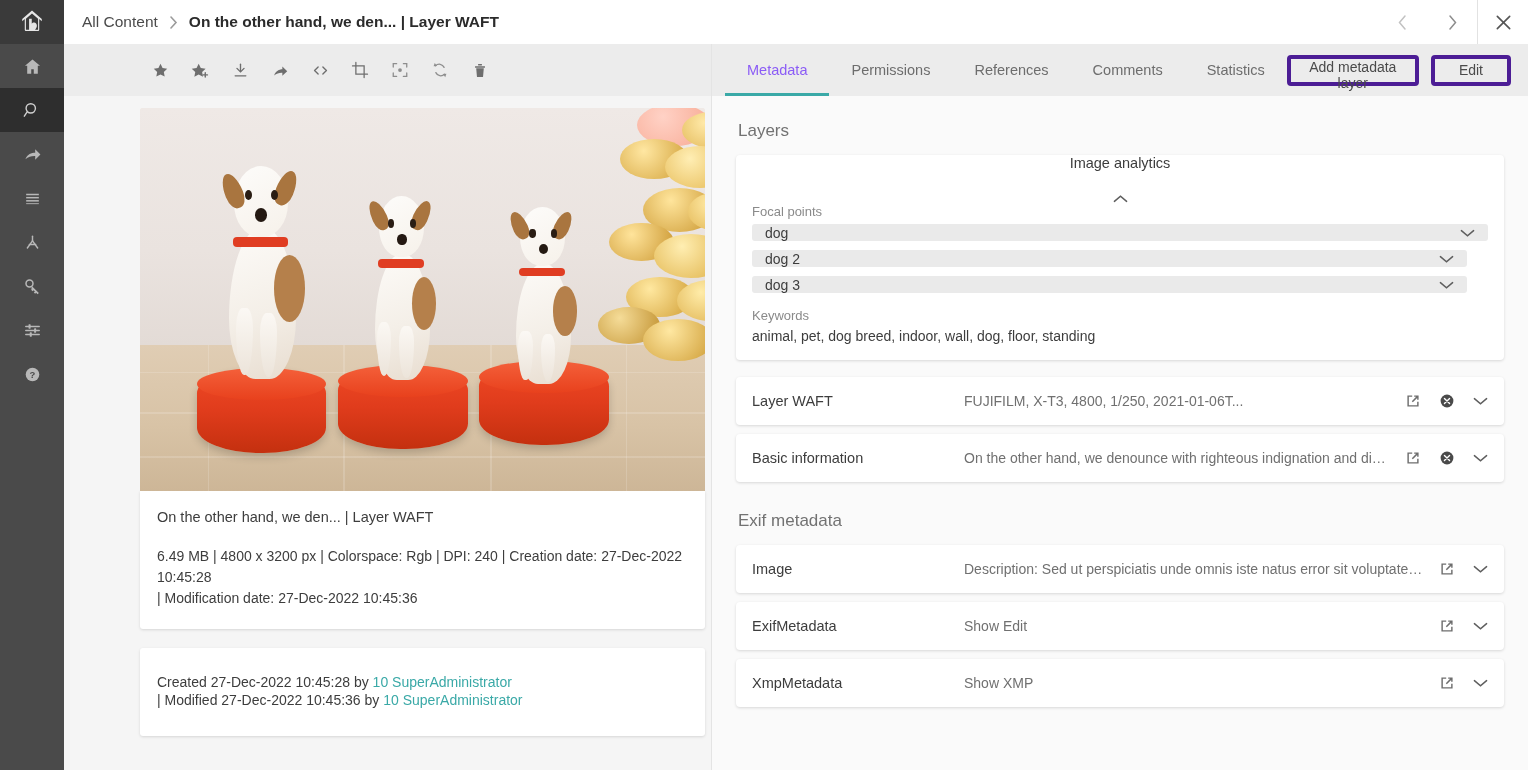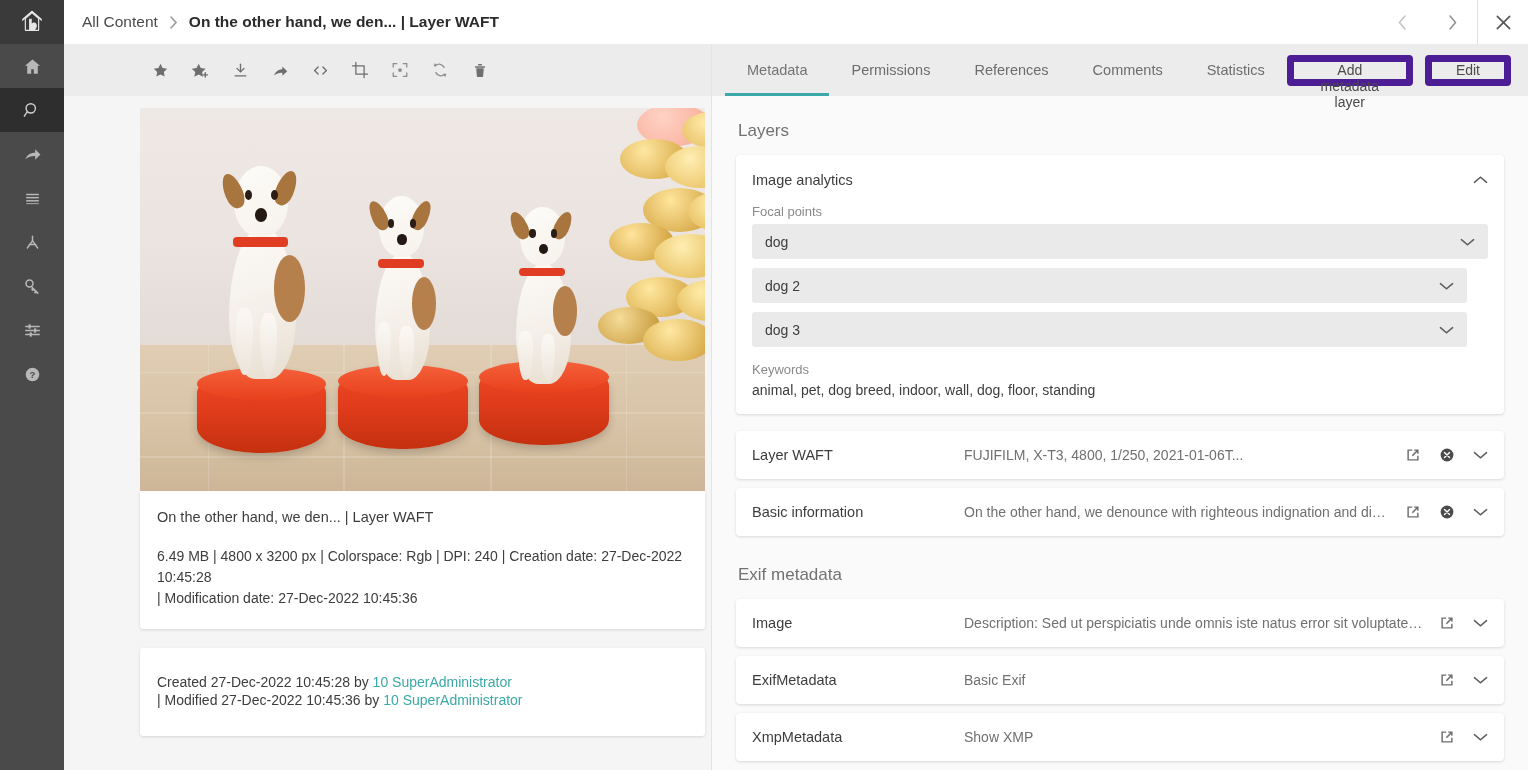--- a/index.html
+++ b/index.html
@@ -66,36 +66,36 @@
 
   .authcard { margin-left: 76px; margin-top: 19px; width: 565px; background: #fff; border-radius: 3px;
       box-shadow: 0 1px 3px rgba(0,0,0,0.13); padding: 25px 17px 27px 17px; }
   .auth-line { font-size: 14px; color: #3d3d3d; line-height: 18px; }
   .link { color: #3aa9a7; cursor: pointer; }
 
   
   .right { flex: 1; background: #fafafa; display: flex; flex-direction: column; min-width: 0; }
   .tabbar { height: 52px; background: #ececec; display: flex; align-items: stretch; padding-left: 13px; flex: 0 0 52px; }
   .tab { display: flex; align-items: center; padding: 0 22px; font-size: 14.5px; color: #6d6d6d; cursor: pointer; position: relative; }
-  .tab.active { color: #737373; }
+  .tab.active { color: #8b5cf6; }
   .tab.active::after { content: ""; position: absolute; left: 0; right: 0; bottom: 0; height: 3px; background: #3aa9a7; }
   .tab-spacer { flex: 1; }
   .tab-actions { display: flex; align-items: center; gap: 12px; padding-right: 17px; }
-  .obtn { border: 7px solid #4c1d95; background: transparent; border-radius: 4px; height: 31px; padding: 0 17px;
+  .obtn { border: 4px solid #4c1d95; background: transparent; border-radius: 4px; height: 31px; padding: 0 17px;
       font-size: 14px; color: #4a4a4a; cursor: pointer; font-family: inherit; }
 
   .right-scroll { flex: 1; overflow: hidden; padding: 0 24px; }
   .section-h { font-size: 17px; color: #727272; margin: 25px 0 14px 2px; }
   .card { background: #fff; border-radius: 4px; box-shadow: 0 1px 3px rgba(0,0,0,0.14); }
 
   .analytics { padding: 0 16px 16px 16px; margin-bottom: 17px; }
-  .an-head { display: flex; align-items: center; height: 49px; }
+  .an-head { display: flex; align-items: center; height: 49px; flex-direction: column; }
   .an-title { font-size: 14.5px; color: #3d3d3d; flex: 1; }
   .an-label { font-size: 13px; color: #8a8a8a; margin-bottom: 5px; }
-  .fp-row { height: 35px; background: #eaeaea; border-radius: 3px; display: flex; align-items: center;
+  .fp-row { height: 17px; background: #eaeaea; border-radius: 3px; display: flex; align-items: center;
       padding: 0 13px; margin-bottom: 9px; cursor: pointer; }
   .fp-name { font-size: 14px; color: #3d3d3d; flex: 1; }
   .kw-label { font-size: 13px; color: #8a8a8a; margin-top: 15px; }
   .kw-val { font-size: 14px; color: #3d3d3d; margin-top: 5px; }
 
   .mrow { height: 48px; display: flex; align-items: center; padding: 0 16px; margin-bottom: 9px; }
   .mrow-name { width: 212px; font-size: 14.5px; color: #3d3d3d; flex: 0 0 212px; }
   .mrow-val { flex: 1; font-size: 14px; color: #707070; white-space: nowrap; overflow: hidden; text-overflow: ellipsis; padding-right: 14px; }
   .mrow-icons { display: flex; align-items: center; gap: 18px; }
   .ic { display: flex; align-items: center; justify-content: center; cursor: pointer; }
@@ -502,21 +502,21 @@
               <span class="ic">
                 <svg width="15" height="10" viewBox="0 0 16 10">
                     <path d="M1.5 2.5 8 8l6.5-5.5" fill="none" stroke="#5e5e5e" stroke-width="1.6" stroke-linecap="round"></path>
                   </svg>
               </span>
             </span>
           </div>
 
           <div class="card mrow">
             <span class="mrow-name">ExifMetadata</span>
-            <span class="mrow-val">Basic Exif</span>
+            <span class="mrow-val">Show Edit</span>
             <span class="mrow-icons">
               <span class="ic">
                 <svg width="16" height="16" viewBox="0 0 20 20">
                     <path d="M3 3h6v1.8H4.8v10.4h10.4V11H17v6H3z" fill="#6e6e6e"></path>
                     <path d="M11.5 3H17v5.5h-1.8V6.1l-5.4 5.4-1.3-1.3 5.4-5.4h-2.4z" fill="#6e6e6e"></path>
                   </svg>
               </span>
               <span class="ic">
                 <svg width="15" height="10" viewBox="0 0 16 10">
                     <path d="M1.5 2.5 8 8l6.5-5.5" fill="none" stroke="#5e5e5e" stroke-width="1.6" stroke-linecap="round"></path>

